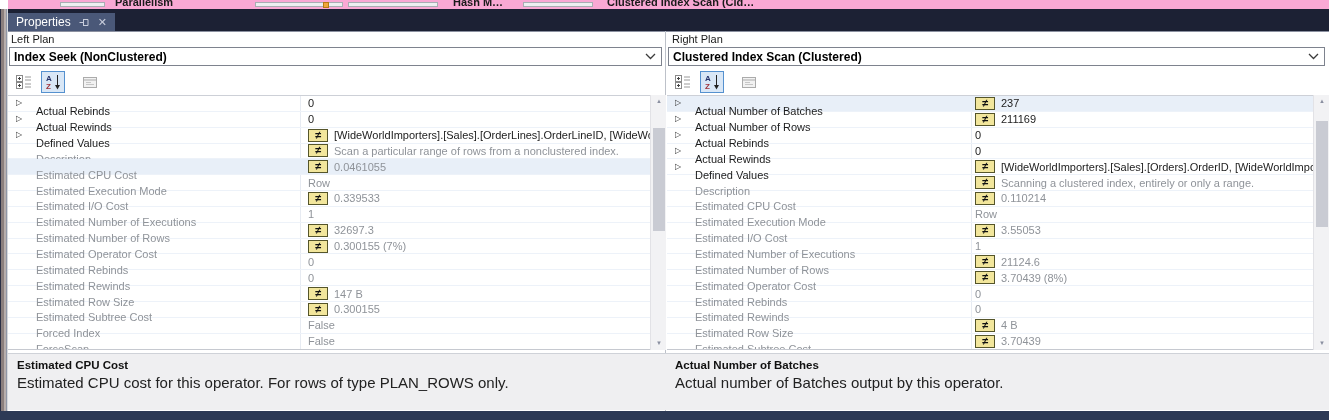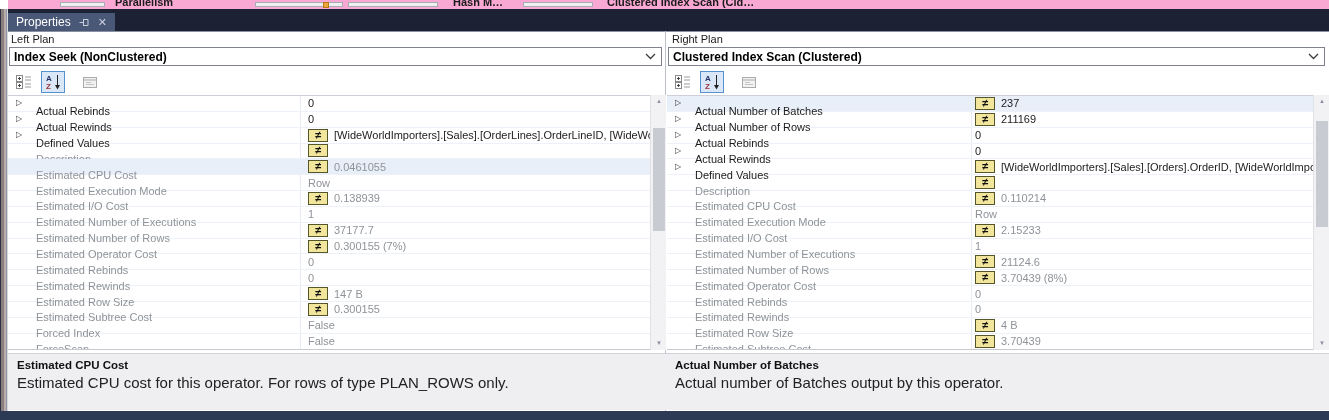--- a/index.html
+++ b/index.html
@@ -215,20 +215,21 @@
         <span class="prop-value-wrap">
           <span class="neq-badge">≠</span>
           <span class="prop-value">[WideWorldImporters].[Sales].[OrderLines].OrderLineID, [WideWorld</span>
         </span>
       </div>
       <div class="grid-row">
         <span class="expander"></span>
         <span class="prop-label gray">Description</span>
         <span class="prop-value-wrap">
           <span class="neq-badge">≠</span>
+          <span class="prop-value gray">Scan a particular range of rows from a nonclustered index.</span>
         </span>
       </div>
       <div class="grid-row selected">
         <span class="expander"></span>
         <span class="prop-label gray">Estimated CPU Cost</span>
         <span class="prop-value-wrap">
           <span class="neq-badge">≠</span>
           <span class="prop-value gray">0.0461055</span>
         </span>
       </div>
@@ -237,36 +238,36 @@
         <span class="prop-label gray">Estimated Execution Mode</span>
         <span class="prop-value-wrap">
           <span class="prop-value gray">Row</span>
         </span>
       </div>
       <div class="grid-row">
         <span class="expander"></span>
         <span class="prop-label gray">Estimated I/O Cost</span>
         <span class="prop-value-wrap">
           <span class="neq-badge">≠</span>
-          <span class="prop-value gray">0.138939</span>
+          <span class="prop-value gray">0.339533</span>
         </span>
       </div>
       <div class="grid-row">
         <span class="expander"></span>
         <span class="prop-label gray">Estimated Number of Executions</span>
         <span class="prop-value-wrap">
           <span class="prop-value gray">1</span>
         </span>
       </div>
       <div class="grid-row">
         <span class="expander"></span>
         <span class="prop-label gray">Estimated Number of Rows</span>
         <span class="prop-value-wrap">
           <span class="neq-badge">≠</span>
-          <span class="prop-value gray">37177.7</span>
+          <span class="prop-value gray">32697.3</span>
         </span>
       </div>
       <div class="grid-row">
         <span class="expander"></span>
         <span class="prop-label gray">Estimated Operator Cost</span>
         <span class="prop-value-wrap">
           <span class="neq-badge">≠</span>
           <span class="prop-value gray">0.300155 (7%)</span>
         </span>
       </div>
@@ -353,20 +354,21 @@
         <span class="prop-value-wrap">
           <span class="neq-badge">≠</span>
           <span class="prop-value">[WideWorldImporters].[Sales].[Orders].OrderID, [WideWorldImporte</span>
         </span>
       </div>
       <div class="grid-row">
         <span class="expander"></span>
         <span class="prop-label gray">Description</span>
         <span class="prop-value-wrap">
           <span class="neq-badge">≠</span>
+          <span class="prop-value gray">Scanning a clustered index, entirely or only a range.</span>
         </span>
       </div>
       <div class="grid-row">
         <span class="expander"></span>
         <span class="prop-label gray">Estimated CPU Cost</span>
         <span class="prop-value-wrap">
           <span class="neq-badge">≠</span>
           <span class="prop-value gray">0.110214</span>
         </span>
       </div>
@@ -375,21 +377,21 @@
         <span class="prop-label gray">Estimated Execution Mode</span>
         <span class="prop-value-wrap">
           <span class="prop-value gray">Row</span>
         </span>
       </div>
       <div class="grid-row">
         <span class="expander"></span>
         <span class="prop-label gray">Estimated I/O Cost</span>
         <span class="prop-value-wrap">
           <span class="neq-badge">≠</span>
-          <span class="prop-value gray">2.15233</span>
+          <span class="prop-value gray">3.55053</span>
         </span>
       </div>
       <div class="grid-row">
         <span class="expander"></span>
         <span class="prop-label gray">Estimated Number of Executions</span>
         <span class="prop-value-wrap">
           <span class="prop-value gray">1</span>
         </span>
       </div>
       <div class="grid-row">

